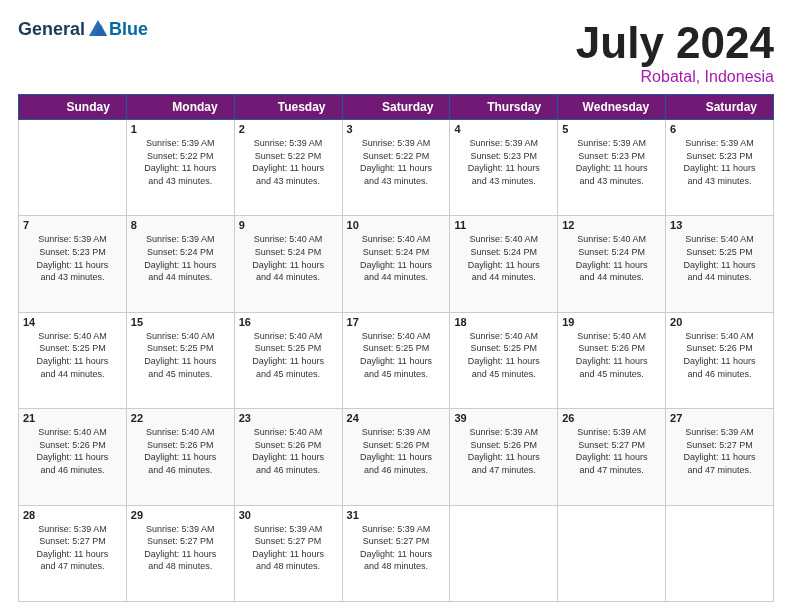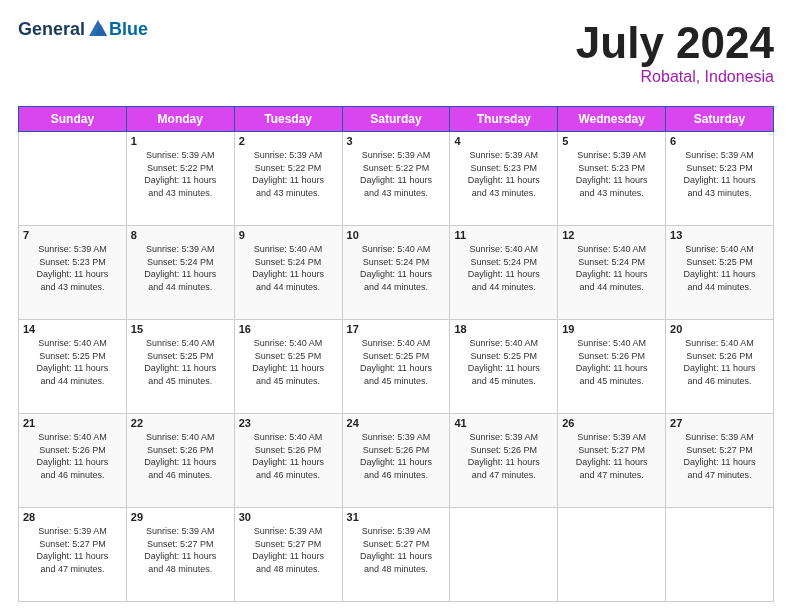--- a/index.html
+++ b/index.html
@@ -9,21 +9,20 @@
       width: 792px;
       height: 612px;
       overflow: hidden;
     }
     .page {
       width: 792px;
       height: 612px;
       padding: 18px 18px 10px 18px;
       display: flex;
       flex-direction: column;
-      gap: 12px;
     }
     .header {
       display: flex;
       justify-content: space-between;
       align-items: flex-start;
       margin-bottom: 8px;
     }
     .logo {
       display: flex;
       flex-direction: column;
@@ -55,26 +54,26 @@
       font-size: 16px;
       color: #a21caf;
     }
     .calendar {
       flex: 1;
       border-collapse: collapse;
       width: 100%;
       table-layout: fixed;
     }
     .calendar th {
-      background-color: #d946ef;
+      background-color: #701a75;
       color: #fff;
       font-size: 12px;
       font-weight: bold;
       padding: 5px 16px;
-      text-align: center;
+      text-align: right;
       border: 1px solid #1a5aa0;
     }
     .calendar td {
       vertical-align: top;
       border: 1px solid #ccc;
       padding: 3px 4px;
       font-size: 9.5px;
       color: #333;
       background: #fff;
       height: 82px;
@@ -303,21 +302,21 @@
 and 46 minutes.</div>
           </td>
           <td>
             <span class="day-number">24</span>
             <div class="cell-text" style="white-space: pre-line;">Sunrise: 5:39 AM
 Sunset: 5:26 PM
 Daylight: 11 hours
 and 46 minutes.</div>
           </td>
           <td>
-            <span class="day-number">41</span>
+            <span class="day-number">39</span>
             <div class="cell-text" style="white-space: pre-line;">Sunrise: 5:39 AM
 Sunset: 5:26 PM
 Daylight: 11 hours
 and 47 minutes.</div>
           </td>
           <td>
             <span class="day-number">26</span>
             <div class="cell-text" style="white-space: pre-line;">Sunrise: 5:39 AM
 Sunset: 5:27 PM
 Daylight: 11 hours

